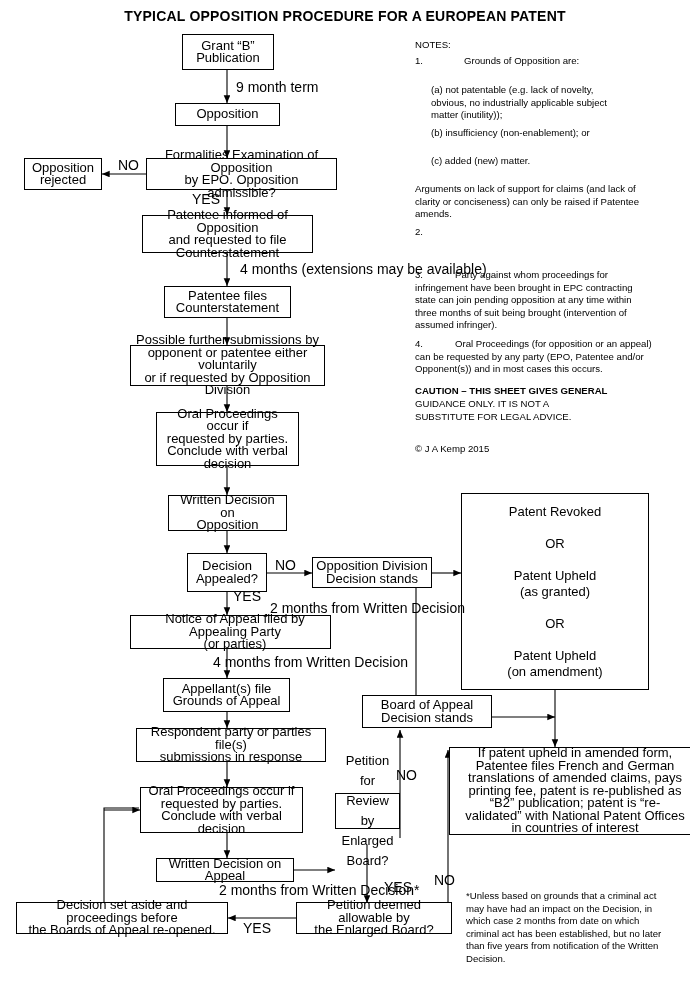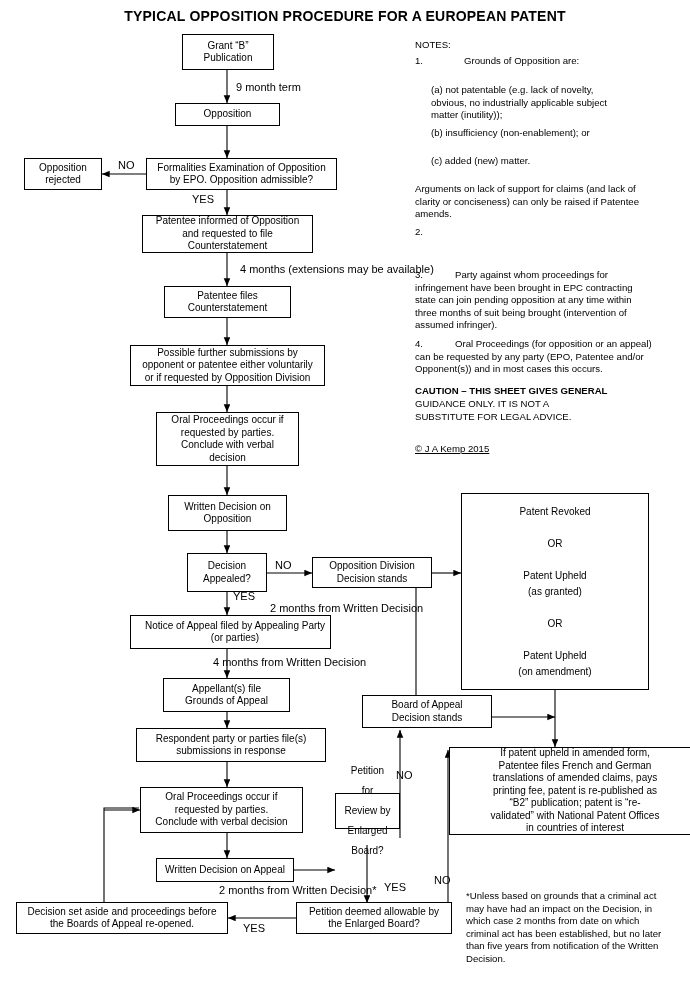--- a/index.html
+++ b/index.html
@@ -23,36 +23,36 @@
   }
   .box{
     position:absolute;
     border:1px solid #000;
     background:#fff;
     box-sizing:border-box;
     display:flex;
     align-items:center;
     justify-content:center;
     text-align:center;
-    font-size:10px;
+    font-size:13px;
     line-height:12.5px;
     padding:2px 3px;
     white-space:pre-line;
   }
   .note{
     position:absolute;
     font-size:9.6px;
     line-height:12.6px;
     white-space:pre-line;
   }
   .note.bold{font-weight:bold;}
   svg{position:absolute;left:0;top:0;}
   .label{
     position:absolute;
-    font-size:11px;
+    font-size:14px;
     line-height:11px;
     white-space:pre-line;
   }
 </style>
 </head>
 <body>
 
 <div id="canvas">
 
   <div class="title">TYPICAL OPPOSITION PROCEDURE FOR A EUROPEAN PATENT</div>
@@ -227,21 +227,21 @@
 assumed infringer).</div>
 
   <div class="note" style="left:415px;top:338px;">4.</div>
   <div class="note" style="left:415px;top:338px;width:252px;text-indent:40px;">Oral Proceedings (for opposition or an appeal)
 can be requested by any party (EPO, Patentee and/or
 Opponent(s)) and in most cases this occurs.</div>
 
   <div class="note bold" style="left:415px;top:385px;width:252px;">CAUTION – THIS SHEET GIVES GENERAL</div>
   <div class="note" style="left:415px;top:398px;width:252px;">GUIDANCE ONLY.  IT IS NOT A
 SUBSTITUTE FOR LEGAL ADVICE.</div>
-  <div class="note" style="left:415px;top:443px;text-decoration:underline;">© J A Kemp 2015</div>
+  <div class="note" style="left:415px;top:443px;">© J A Kemp 2015</div>
 
   <div class="note" style="left:466px;top:890px;width:210px;">*Unless based on grounds that a criminal act
 may have had an impact on the Decision, in
 which case 2 months from date on which
 criminal act has been established, but no later
 than five years from notification of the Written
 Decision.</div>
 
 </div>
 

